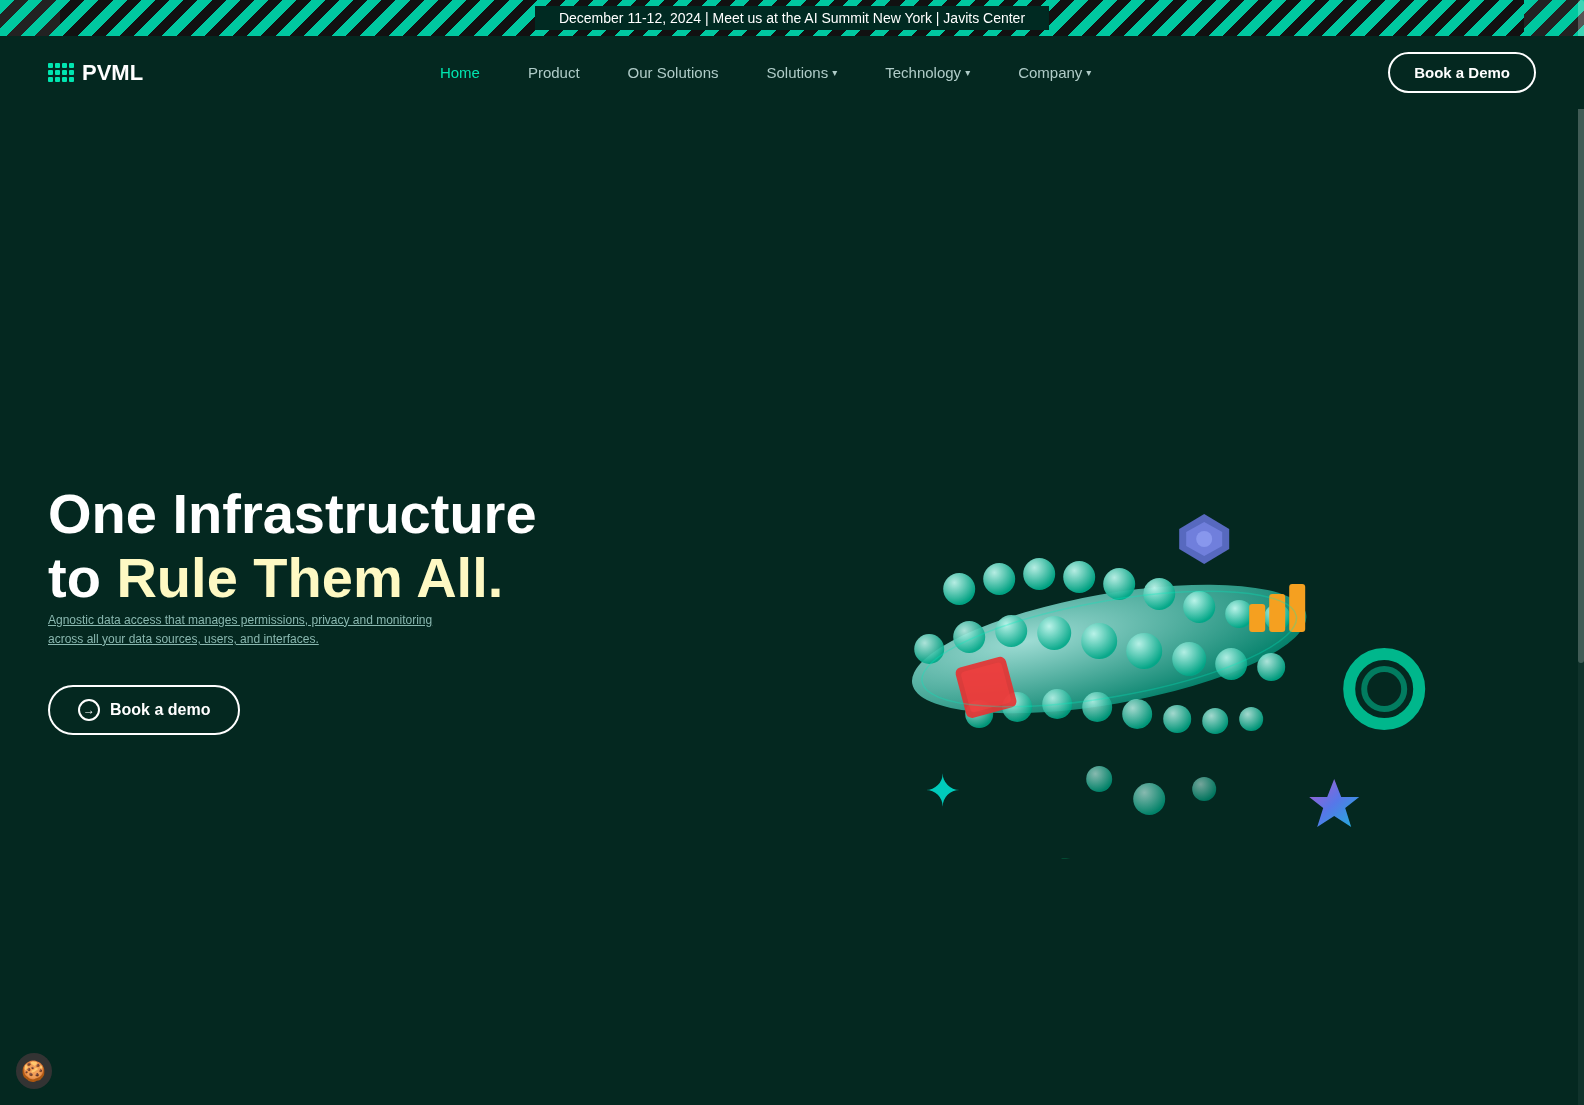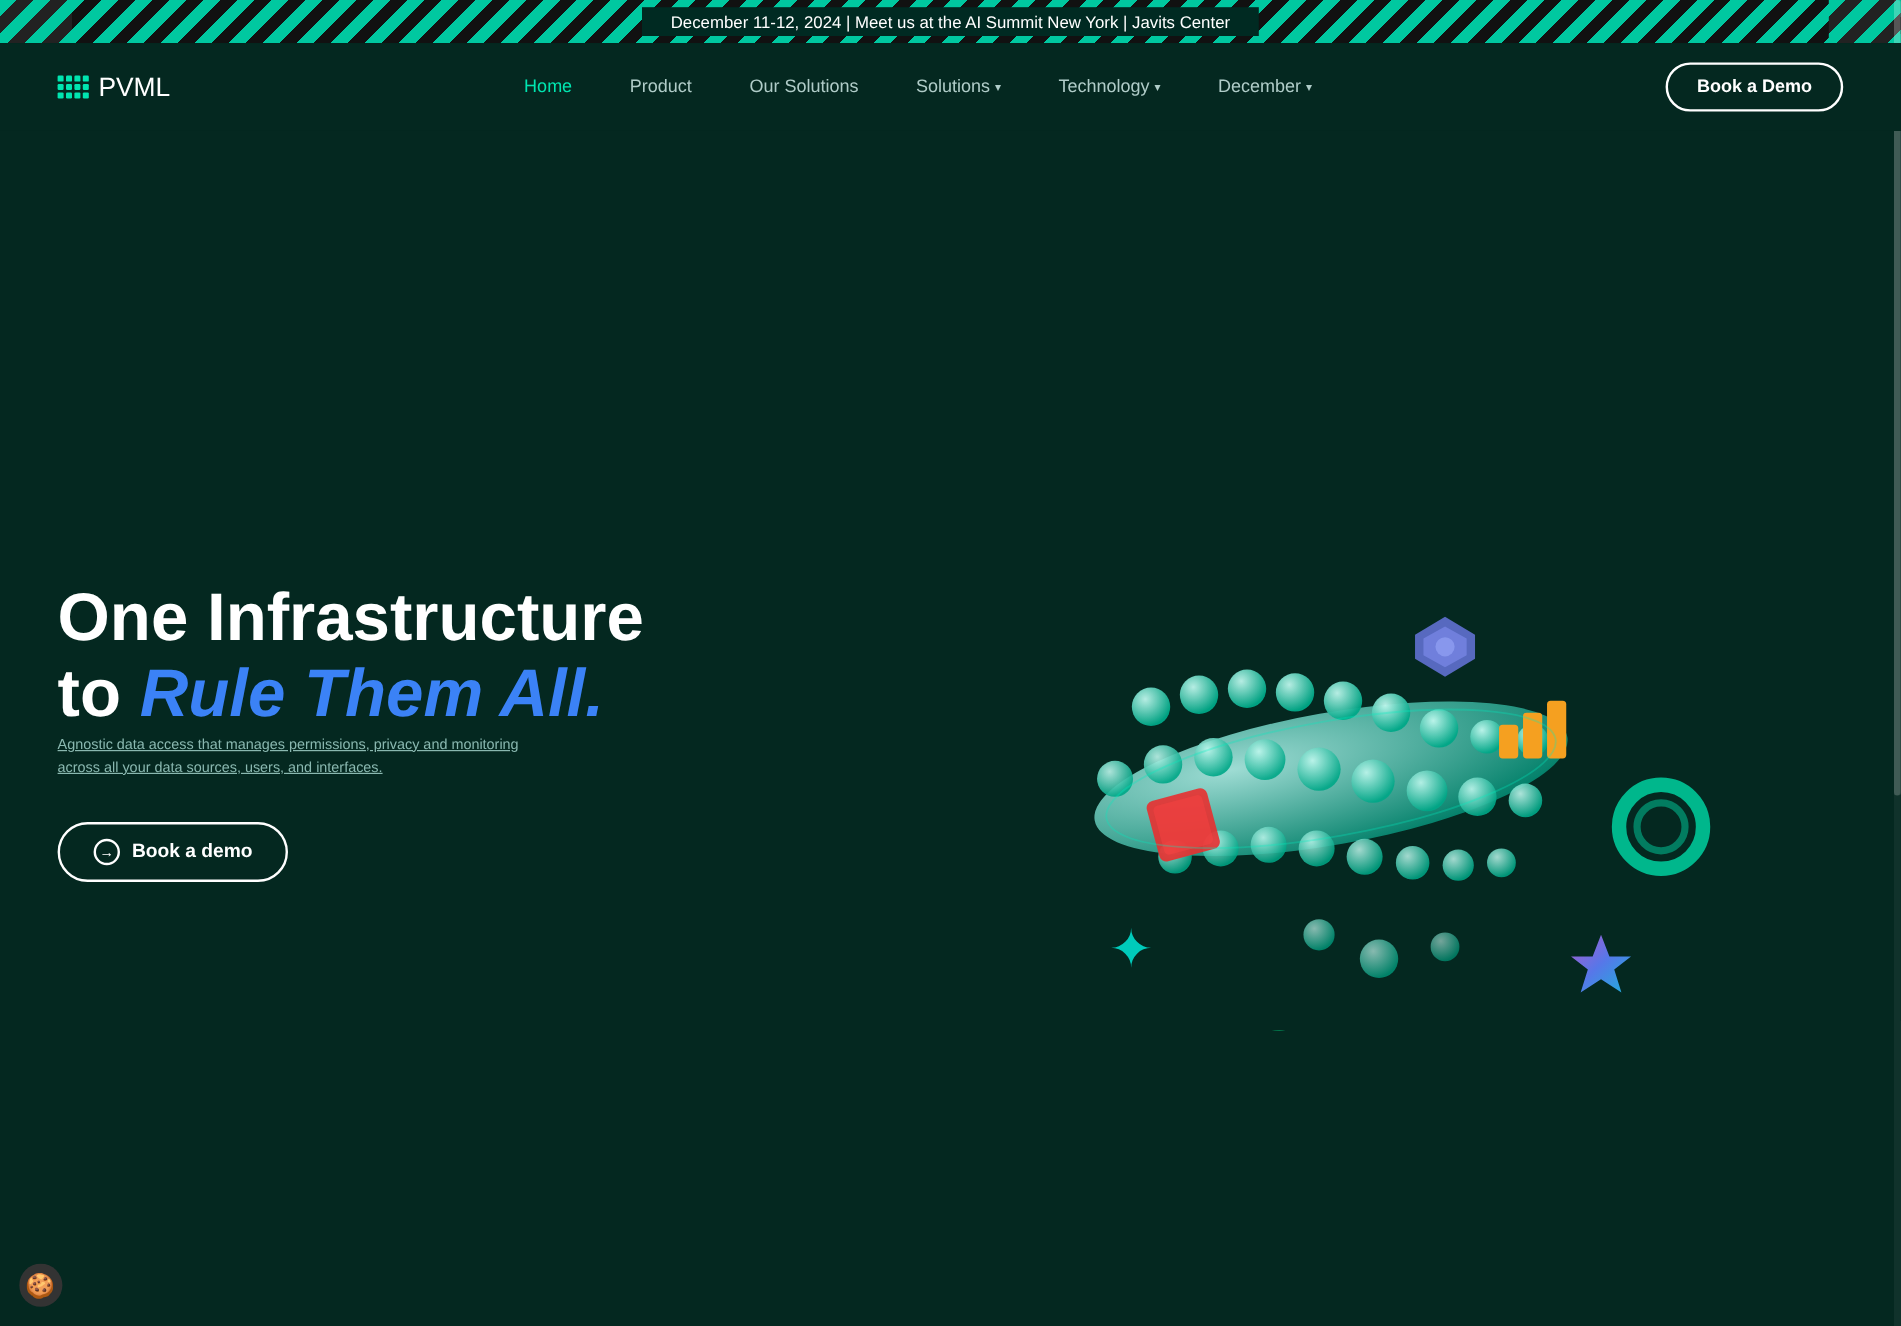--- a/index.html
+++ b/index.html
@@ -48,21 +48,21 @@
       padding: 16px 48px;
       background: #042820;
       position: relative;
       z-index: 10;
     }
     .logo {
       display: flex;
       align-items: center;
       gap: 8px;
       color: #ffffff;
-      font-weight: 400;
+      font-weight: 700;
       font-size: 22px;
       text-decoration: none;
     }
     .logo-grid {
       display: grid;
       grid-template-columns: repeat(4, 5px);
       gap: 2px;
     }
     .logo-dot {
       width: 5px;
@@ -123,22 +123,21 @@
       z-index: 2;
       flex-shrink: 0;
     }
     .hero-title {
       font-size: 56px;
       font-weight: 700;
       color: #ffffff;
       line-height: 1.15;
     }
     .hero-title .highlight {
-      color: #3b82f6;
-      font-style: italic;
+      color: #fef9c3;
     }
     .hero-subtitle {
       font-size: 12px;
       color: #8ab8b0;
       line-height: 1.6;
       margin-bottom: 36px;
       max-width: 400px;
       text-decoration: underline;
     }
     .hero-cta {
@@ -257,21 +256,21 @@
       </span>
     </li>
     <li>
       <span class="dropdown-item">
         <span>Technology</span>
         <span class="chevron">▾</span>
       </span>
     </li>
     <li>
       <span class="dropdown-item">
-        <span>December</span>
+        <span>Company</span>
         <span class="chevron">▾</span>
       </span>
     </li>
   </ul>
 
   <button class="book-demo-btn">Book a Demo</button>
 </nav>
 
 <section class="hero">
   <div class="hero-content">

